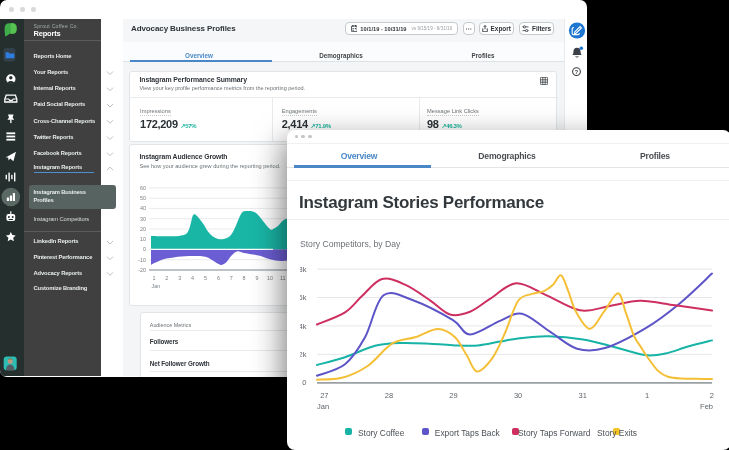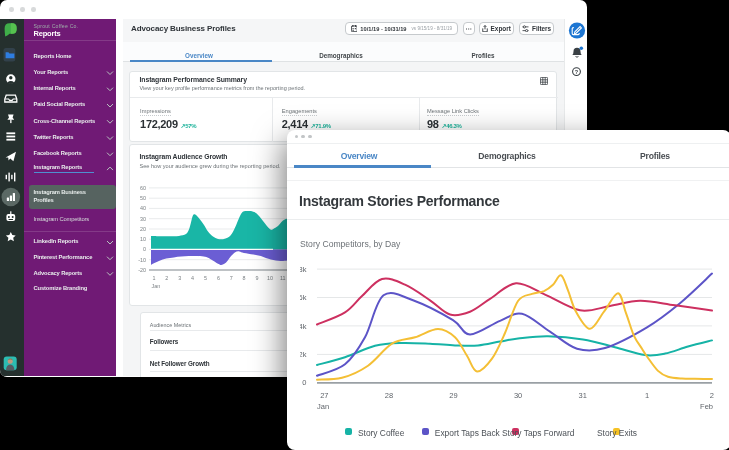--- a/index.html
+++ b/index.html
@@ -1,21 +1,21 @@
 <!DOCTYPE html>
 <html><head>
 <meta charset="utf-8">
 <style>
 * { margin:0; padding:0; box-sizing:border-box; }
 html,body { width:729px; height:450px; background:#000; overflow:hidden; font-family:"Liberation Sans",sans-serif; }
 
 #bwin { position:absolute; left:0; top:0; width:587px; height:377px; background:#fff; border-radius:7px; box-shadow:0 8px 24px rgba(0,0,0,.45); overflow:hidden; }
 .dot { position:absolute; top:7.4px; width:4.4px; height:4.4px; border-radius:50%; background:#d8dadb; }
 #rail { position:absolute; left:0; top:19px; width:24px; height:356.5px; background:#25302e; }
-#panel { position:absolute; left:24px; top:19px; width:92px; height:356.5px; background:#701a75; }
+#panel { position:absolute; left:24px; top:19px; width:77px; height:356.5px; background:#404040; }
 #main { position:absolute; left:123px; top:19px; width:441px; height:356.5px; background:#f4f5f6; }
 #rrail { position:absolute; left:564px; top:19px; width:23px; height:356.5px; background:#fff; border-left:1px solid #e8eaeb; }
 .sco { position:absolute; left:9.5px; top:4.3px; font-size:5.2px; color:#9fadaa; letter-spacing:.2px; }
 .rep { position:absolute; left:9.5px; top:10px; font-size:7.5px; letter-spacing:-0.2px; font-weight:bold; color:#fff; }
 .pdiv { position:absolute; left:0; width:99px; height:1px; background:rgba(255,255,255,.14); }
 .mi { position:absolute; left:9.5px; font-size:5.8px; letter-spacing:-0.15px; font-weight:bold; color:#e8edec; white-space:nowrap; }
 .hbox { position:absolute; left:5.3px; top:165.5px; width:87px; height:24px; background:#566360; border-radius:3px; }
 #hdr { position:absolute; left:0; top:0; width:441px; height:22.5px; background:#f5f6f7; }
 #tabstrip { position:absolute; left:0; top:22.5px; width:441px; height:20.5px; background:#fbfcfd; border-bottom:1px solid #dfe2e4; }
 .btab { position:absolute; top:33.4px; width:142px; text-align:center; font-size:6.3px; font-weight:bold; color:#42474b; }
@@ -262,21 +262,21 @@
 <div class="fdot" style="left:301.4px"></div>
 <div class="fdot" style="left:308.2px"></div>
 <div style="position:absolute;left:287px;top:142.8px;width:442px;height:1px;background:#eef0f1;z-index:5"></div>
 <div class="ftab" style="left:285px;color:#4a87c6">Overview</div>
 <div class="ftab" style="left:433px">Demographics</div>
 <div class="ftab" style="left:581px">Profiles</div>
 <div style="position:absolute;left:294px;top:165.4px;width:137px;height:2.2px;background:#4a87c6;z-index:6"></div>
 <div style="position:absolute;left:287px;top:166.8px;width:442px;height:1px;background:#e2e4e6;z-index:5"></div>
 <div style="position:absolute;left:287px;top:180px;width:442px;height:1px;background:#f0f1f2;z-index:5"></div>
 <div style="position:absolute;left:287px;top:218.8px;width:442px;height:1px;background:#ebedee;z-index:5"></div>
-<div style="position:absolute;left:299px;top:192.8px;font-size:14px;letter-spacing:-0.25px;font-weight:bold;color:#33383c;z-index:5">Instagram Stories Performance</div>
+<div style="position:absolute;left:299px;top:192.8px;font-size:17px;letter-spacing:-0.25px;font-weight:bold;color:#33383c;z-index:5">Instagram Stories Performance</div>
 <div style="position:absolute;left:300px;top:238.5px;font-size:8.6px;color:#6d7277;z-index:5">Story Competitors, by Day</div>
 
 <svg width="429" height="160" viewBox="300 252 429 160" style="position:absolute;left:300px;top:252px;z-index:5">
   <g stroke="#e5e7e8" stroke-width="1">
     <line x1="317" y1="269.1" x2="712" y2="269.1"></line>
     <line x1="317" y1="297.5" x2="712" y2="297.5"></line>
     <line x1="317" y1="325.9" x2="712" y2="325.9"></line>
     <line x1="317" y1="354.4" x2="712" y2="354.4"></line>
   </g>
   <line x1="317" y1="382.8" x2="712" y2="382.8" stroke="#9aa0a5" stroke-width="1.8"></line>
@@ -304,15 +304,15 @@
   </g>
   <text x="317" y="408.5" font-size="7.5" fill="#5f646a">Jan</text>
   <text x="713" y="408.5" font-size="7.5" fill="#5f646a" text-anchor="end">Feb</text>
 </svg>
 
 <div class="lsq" style="left:345.4px;background:#16b3a6"></div>
 <div class="leg" style="left:358px">Story Coffee</div>
 <div class="lsq" style="left:421.8px;background:#5c54c7"></div>
 <div class="leg" style="left:434.8px">Export Taps Back</div>
 <div class="lsq" style="left:511.9px;background:#cd3060"></div>
-<div class="leg" style="left:502px">Story Taps Forward</div>
+<div class="leg" style="left:518px">Story Taps Forward</div>
 <div class="lsq" style="left:613.1px;background:#f6c224"></div>
 <div class="leg" style="left:597px">Story Exits</div>
 
 </body></html>

